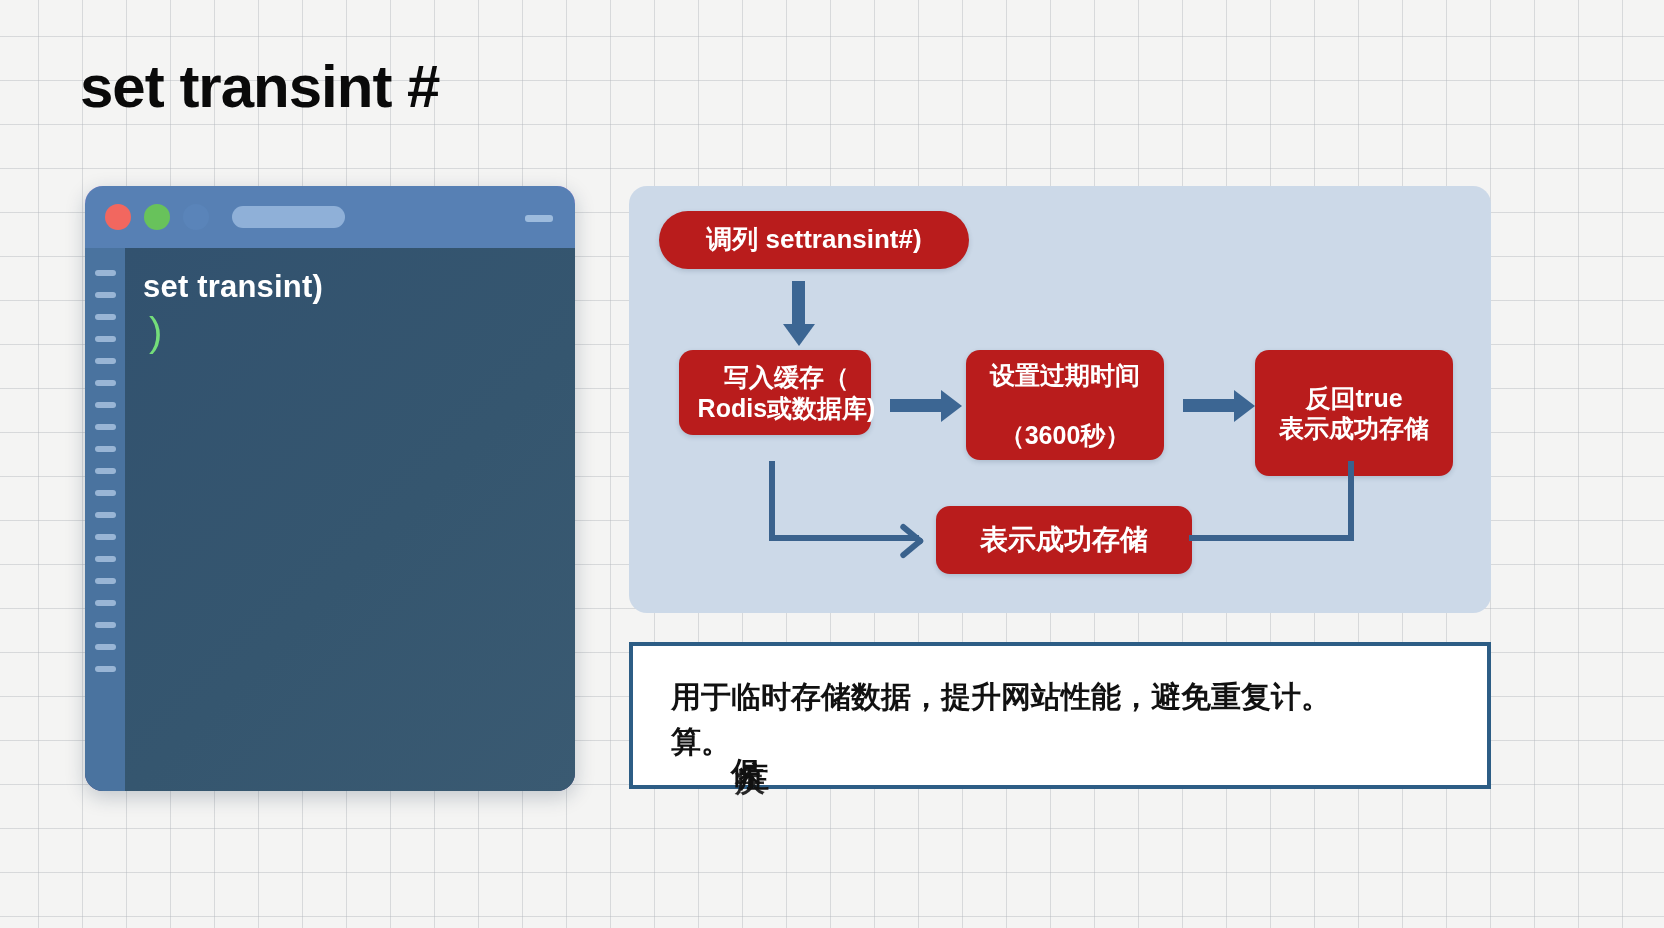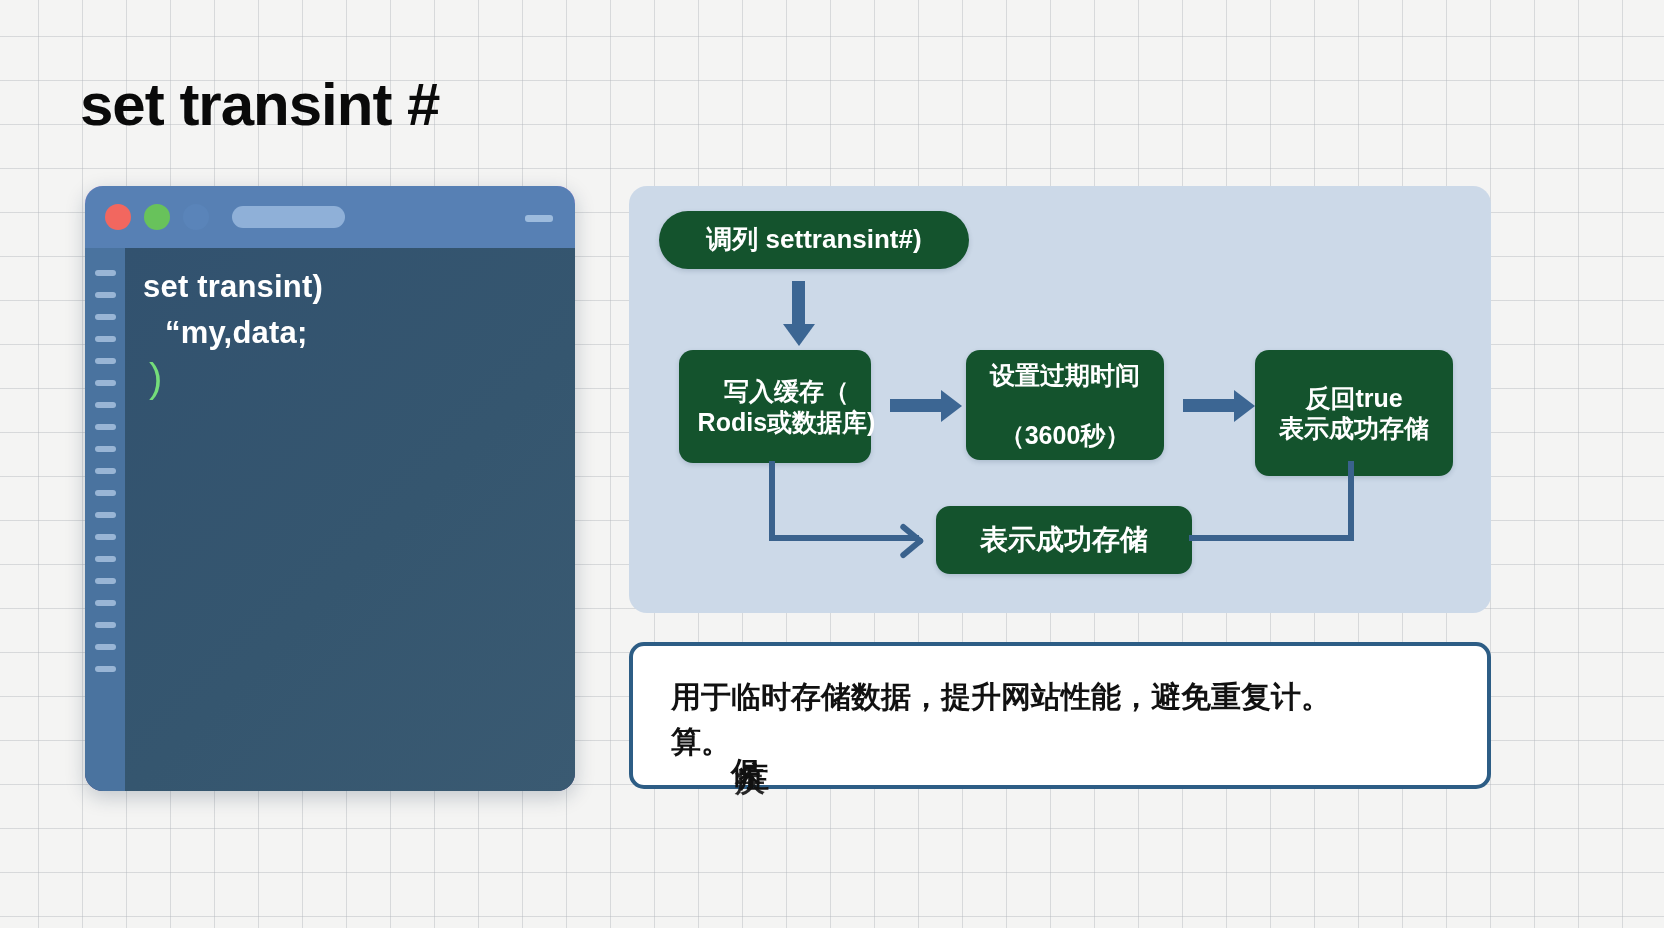--- a/index.html
+++ b/index.html
@@ -18,21 +18,21 @@
       linear-gradient(to bottom, rgba(180,184,190,0.45) 1.5px, transparent 1.5px);
     background-size: 44px 44px;
     background-position: -6px -8px;
     position: relative;
   }
 
   
   .page-title {
     position: absolute;
     left: 80px;
-    top: 72px;
+    top: 54px;
     font-size: 60px;
     font-weight: 800;
     letter-spacing: -1px;
     color: #0a0a0a;
     line-height: 1.1;
     white-space: nowrap;
   }
 
   
   .code-window {
@@ -135,21 +135,21 @@
     position: absolute;
     left: 629px;
     top: 186px;
     width: 862px;
     height: 427px;
     background: #ccd9e8;
     border-radius: 18px;
   }
   .node {
     position: absolute;
-    background: #14532d;
+    background: #b91c1c;
     color: #ffffff;
     border-radius: 14px;
     display: flex;
     flex-direction: column;
     align-items: center;
     justify-content: center;
     text-align: center;
     font-size: 25px;
     font-weight: 700;
     line-height: 1.22;
@@ -157,21 +157,21 @@
     box-shadow: 0 2px 5px rgba(30,55,85,0.18);
   }
   .node .ln { display: block; white-space: nowrap; }
 
   #node-start {
     left: 30px; top: 25px;
     width: 310px; height: 58px;
     border-radius: 29px;
     font-size: 26px;
   }
-  #node-write  { left: 50px;  top: 164px; width: 192px; height: 113px; padding-left: 23px; }
+  #node-write  { left: 50px;  top: 164px; width: 192px; height: 85px; padding-left: 23px; }
   #node-expire { left: 337px; top: 164px; width: 198px; height: 110px; gap: 29px; }
   #node-return { left: 626px; top: 164px; width: 198px; height: 126px; }
   #node-success {
     left: 307px; top: 320px;
     width: 256px; height: 68px;
     font-size: 28px;
   }
 
   
   .arrow-thick {
@@ -233,21 +233,21 @@
 
   
   .caption-box {
     position: absolute;
     left: 629px;
     top: 642px;
     width: 862px;
     height: 147px;
     background: #ffffff;
     border: 4px solid #2d5d85;
-    border-radius: 15px;
+    border-radius: 0;
     box-sizing: border-box;
     padding: 28px 38px;
     font-size: 30px;
     font-weight: 700;
     line-height: 1.5;
     color: #111111;
   }
   .caption-glyph {
     display: inline-block;
     position: relative;
@@ -295,21 +295,20 @@
       <div class="gutter-dash"></div>
       <div class="gutter-dash"></div>
       <div class="gutter-dash"></div>
       <div class="gutter-dash"></div>
       <div class="gutter-dash"></div>
       <div class="gutter-dash"></div>
     </div>
 
     <div class="code-text">
       <div class="code-line">set transint)</div>
-      <div class="code-line i1">“my,data;</div>
       <div class="code-line green-paren">)</div>
     </div>
   </div>
 </div>
 
 <div class="flow-panel">
 
   <div class="node" id="node-start">
     <span class="ln">调列 settransint#)</span>
   </div>

